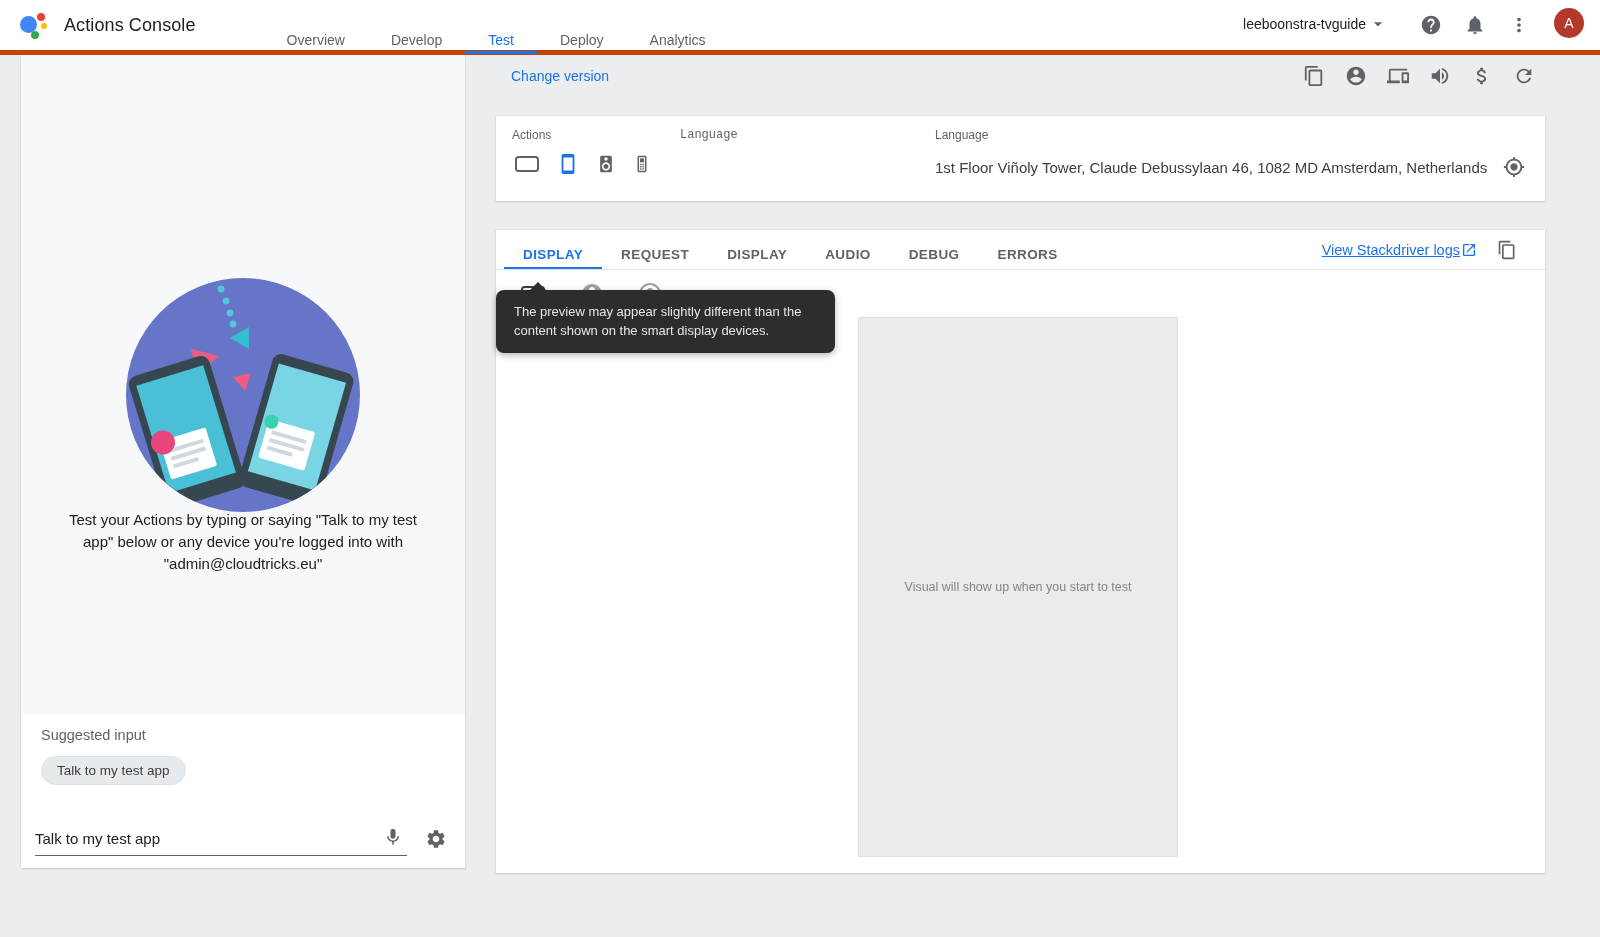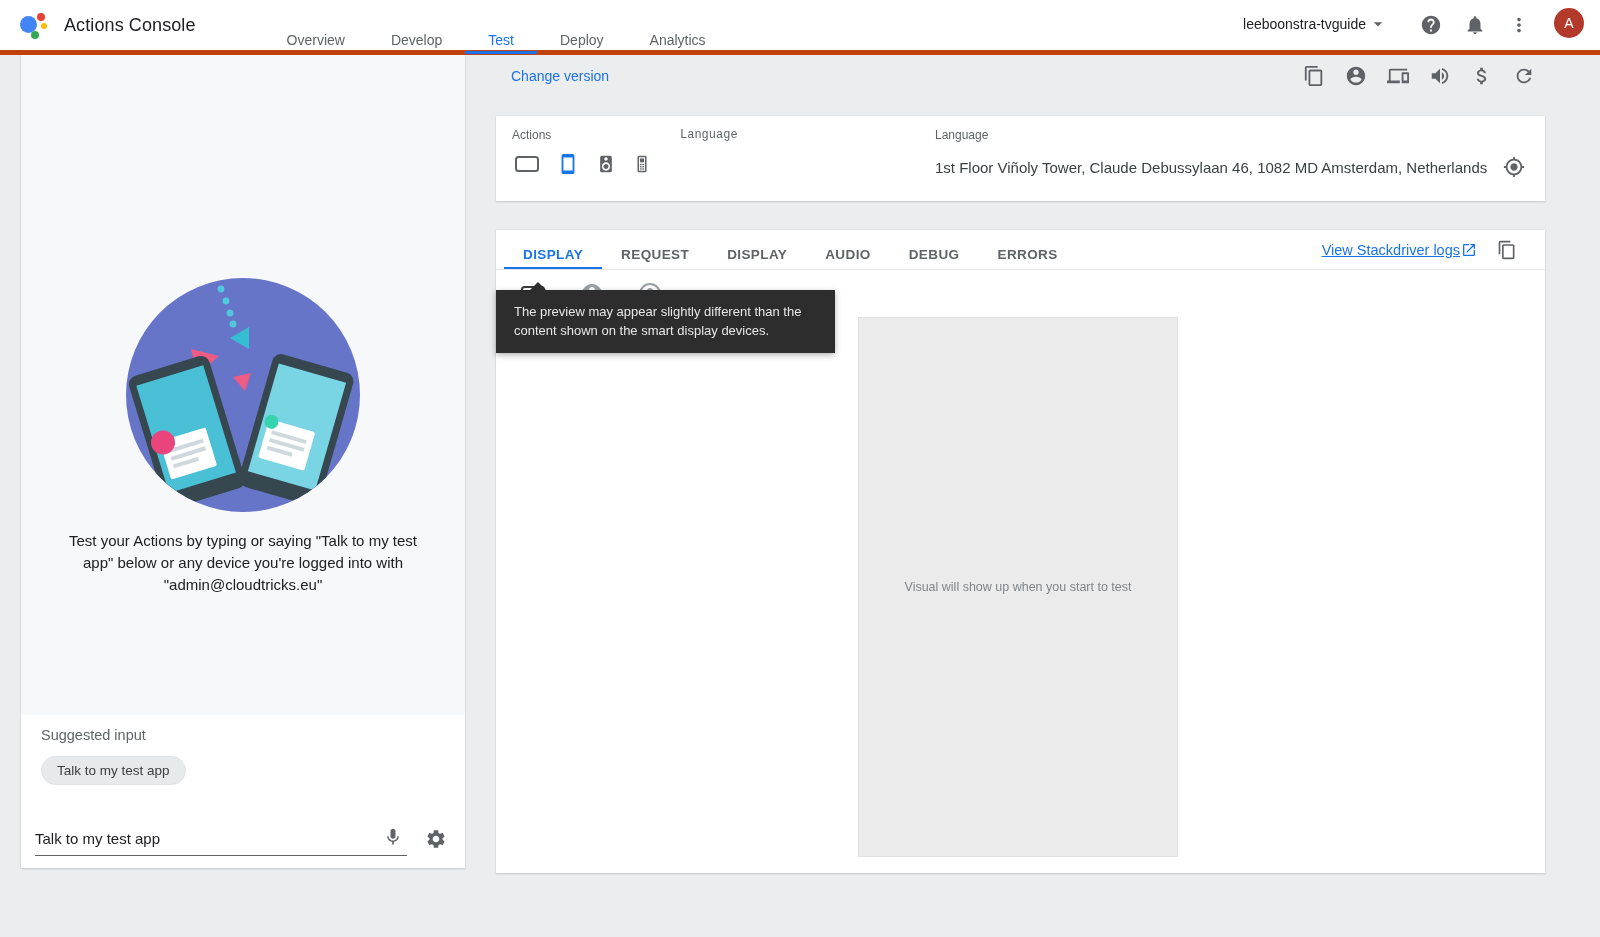--- a/index.html
+++ b/index.html
@@ -42,21 +42,21 @@
   }
 
   
   .sim-panel {
     position:absolute; left:21px; top:55px; width:444px; height:813px;
     background:#fff; box-shadow:0 1px 2px rgba(0,0,0,.14), 0 0 2px rgba(0,0,0,.08);
   }
   .sim-top { position:absolute; top:0; left:0; right:0; height:660px; background:#f7f8fa; }
   .illustration { position:absolute; top:222px; left:50%; transform:translateX(-50%); }
   .intro {
-    position:absolute; top:475px; left:36px; right:36px;
+    position:absolute; top:454px; left:36px; right:36px;
     font-size:15px; line-height:22px; text-align:center; color:#202124;
   }
   .suggest-label { position:absolute; top:672px; left:20px; font-size:14.5px; color:#5f6368; }
   .chip {
     position:absolute; top:701px; left:20px; background:#e7eaed; border:1px solid #dfe2e5;
     border-radius:15px; padding:6px 15px; font-size:13.5px; color:#3c4043; cursor:pointer;
   }
   .sim-input-row { position:absolute; left:14px; right:14px; top:768px; display:flex; align-items:flex-end; }
   .sim-input-wrap { flex:1; display:flex; align-items:flex-end; border-bottom:1px solid #5f6368; padding-bottom:4px; }
   .sim-input {
@@ -103,21 +103,21 @@
   }
   .tab.active { color:#1a73e8; border-bottom-color:#1a73e8; }
   .tab-row-right { margin-left:auto; display:flex; align-items:center; gap:14px; padding-right:22px; }
   .stackdriver { display:flex; align-items:center; gap:1px; font-size:14.5px; color:#1a73e8; text-decoration:underline; cursor:pointer; }
 
   .output-content { position:relative; height:592px; }
   .mode-icons { position:absolute; top:10px; left:22px; display:flex; gap:30px; z-index:1; }
   .mode-icons .mbtn { background:none; border:none; padding:2px; cursor:pointer; }
   .tooltip {
     position:absolute; left:0; top:20px; width:339px; z-index:5;
-    background:#2d2d2d; color:#e6e6e6; border-radius:0;
+    background:#2d2d2d; color:#e6e6e6; border-radius:8px;
     font-size:13px; line-height:19px; padding:12px 18px 13px 18px;
     box-shadow:0 2px 6px rgba(0,0,0,.3);
   }
   .tooltip-arrow {
     position:absolute; top:-8px; left:34px; width:0; height:0;
     border-left:8px solid transparent; border-right:8px solid transparent;
     border-bottom:8px solid #2d2d2d;
   }
   .visual-placeholder {
     position:absolute; left:362px; top:47px; width:320px; height:540px;

